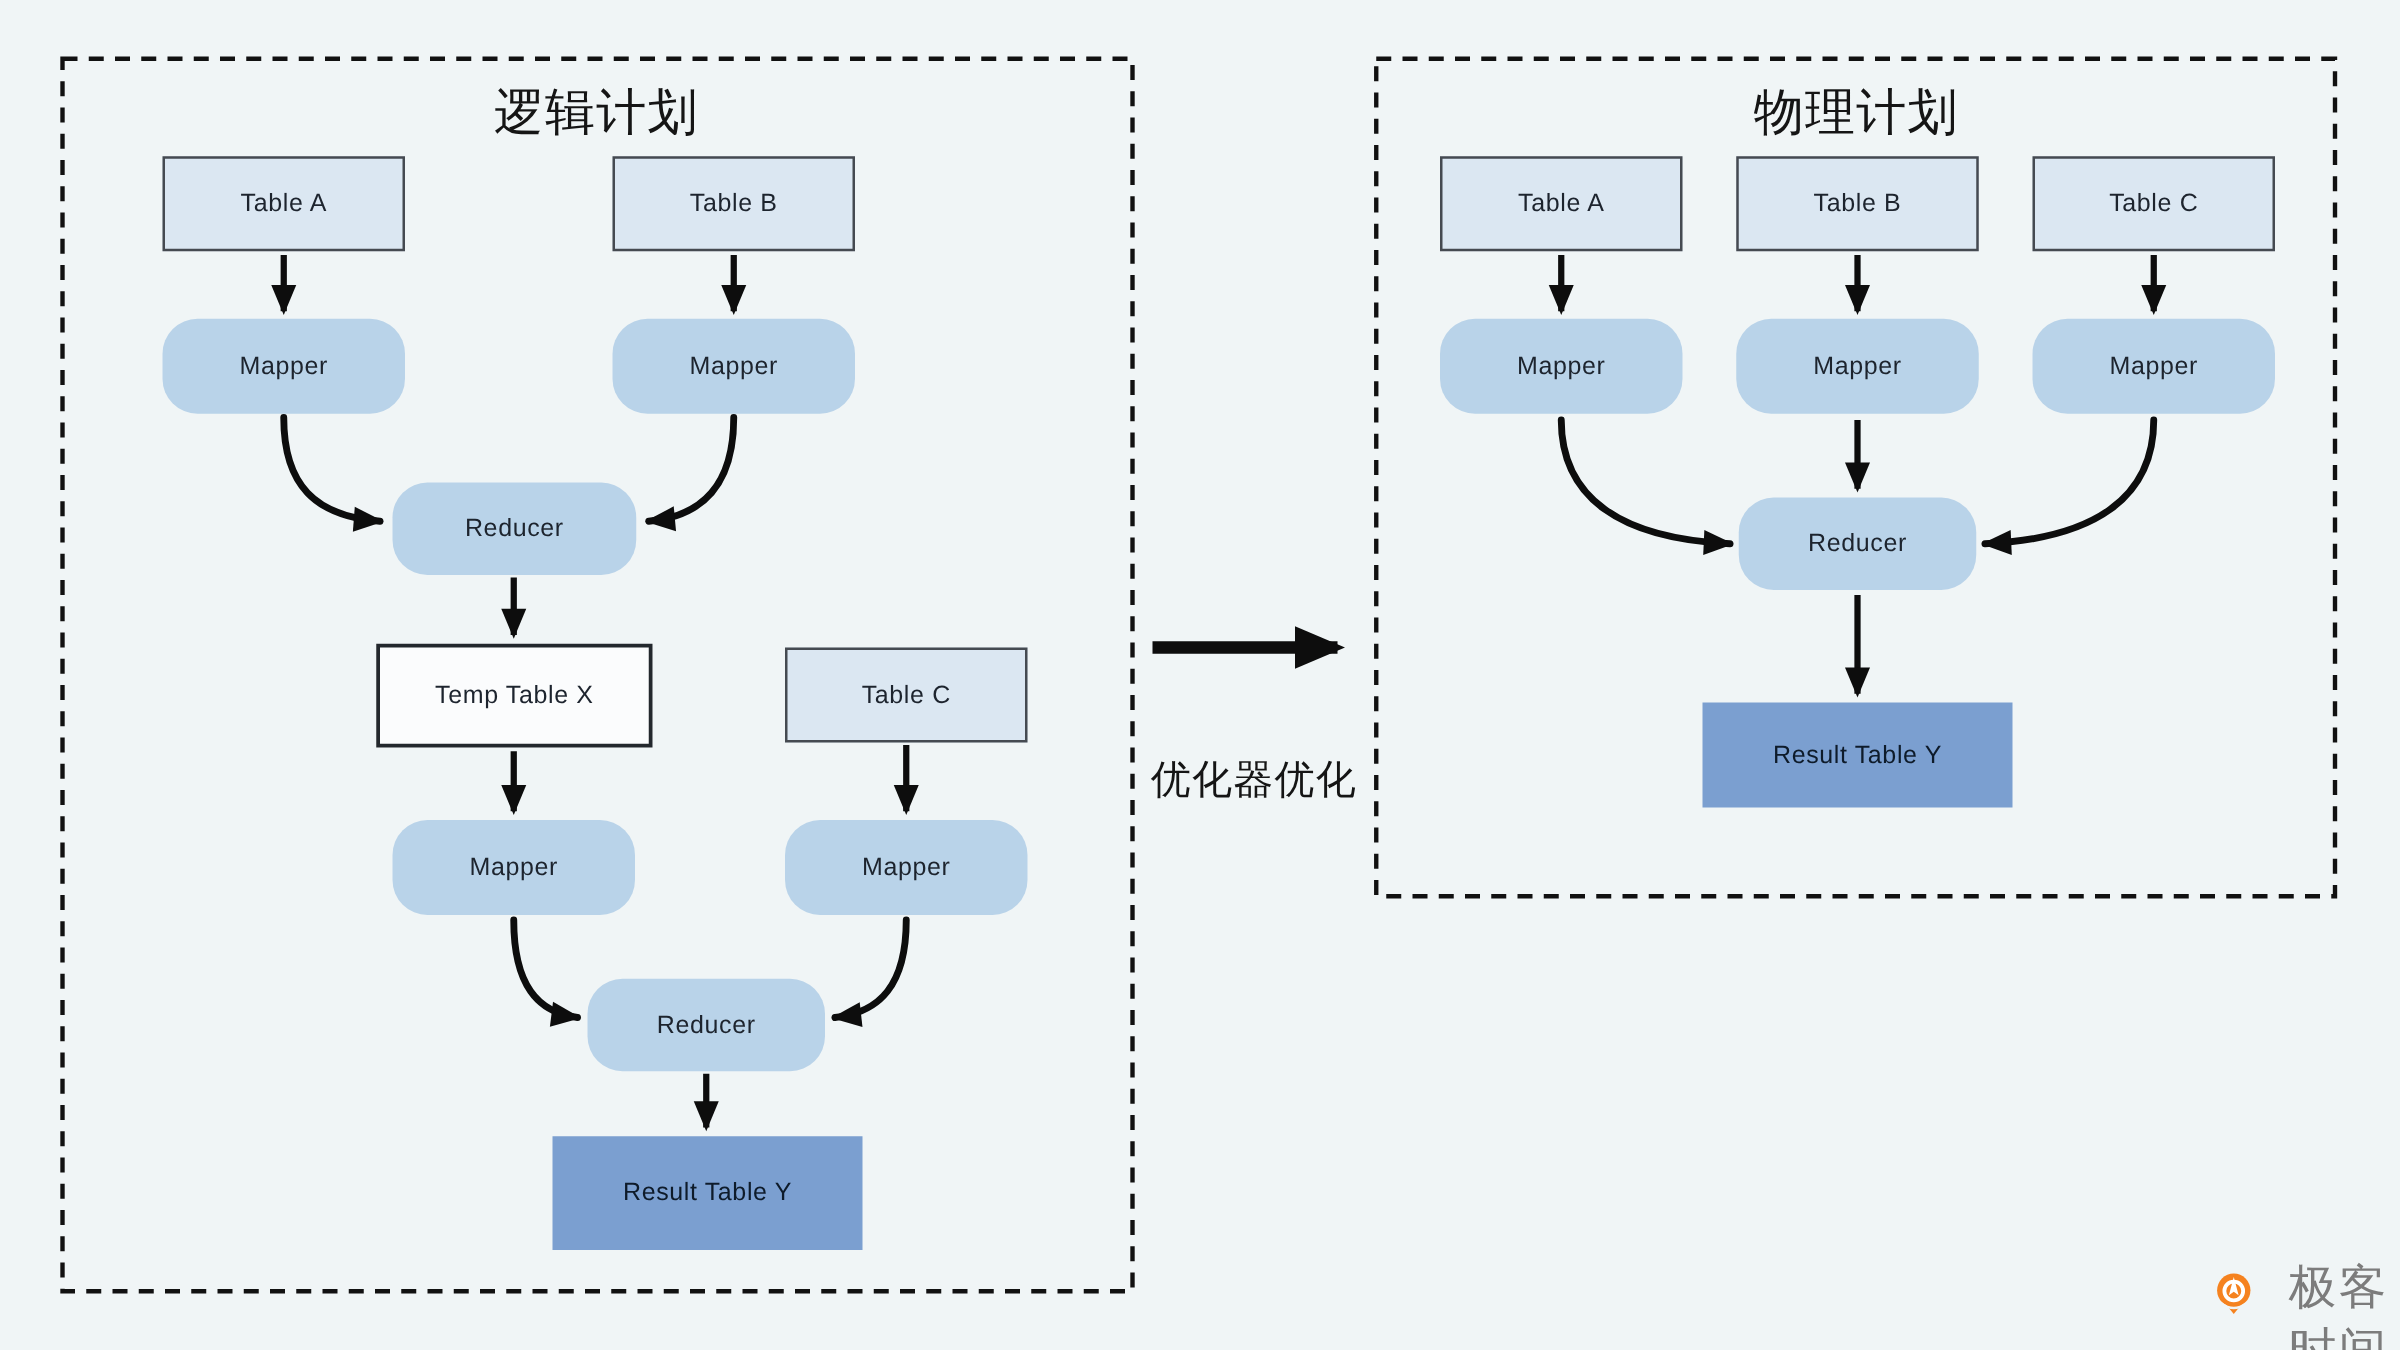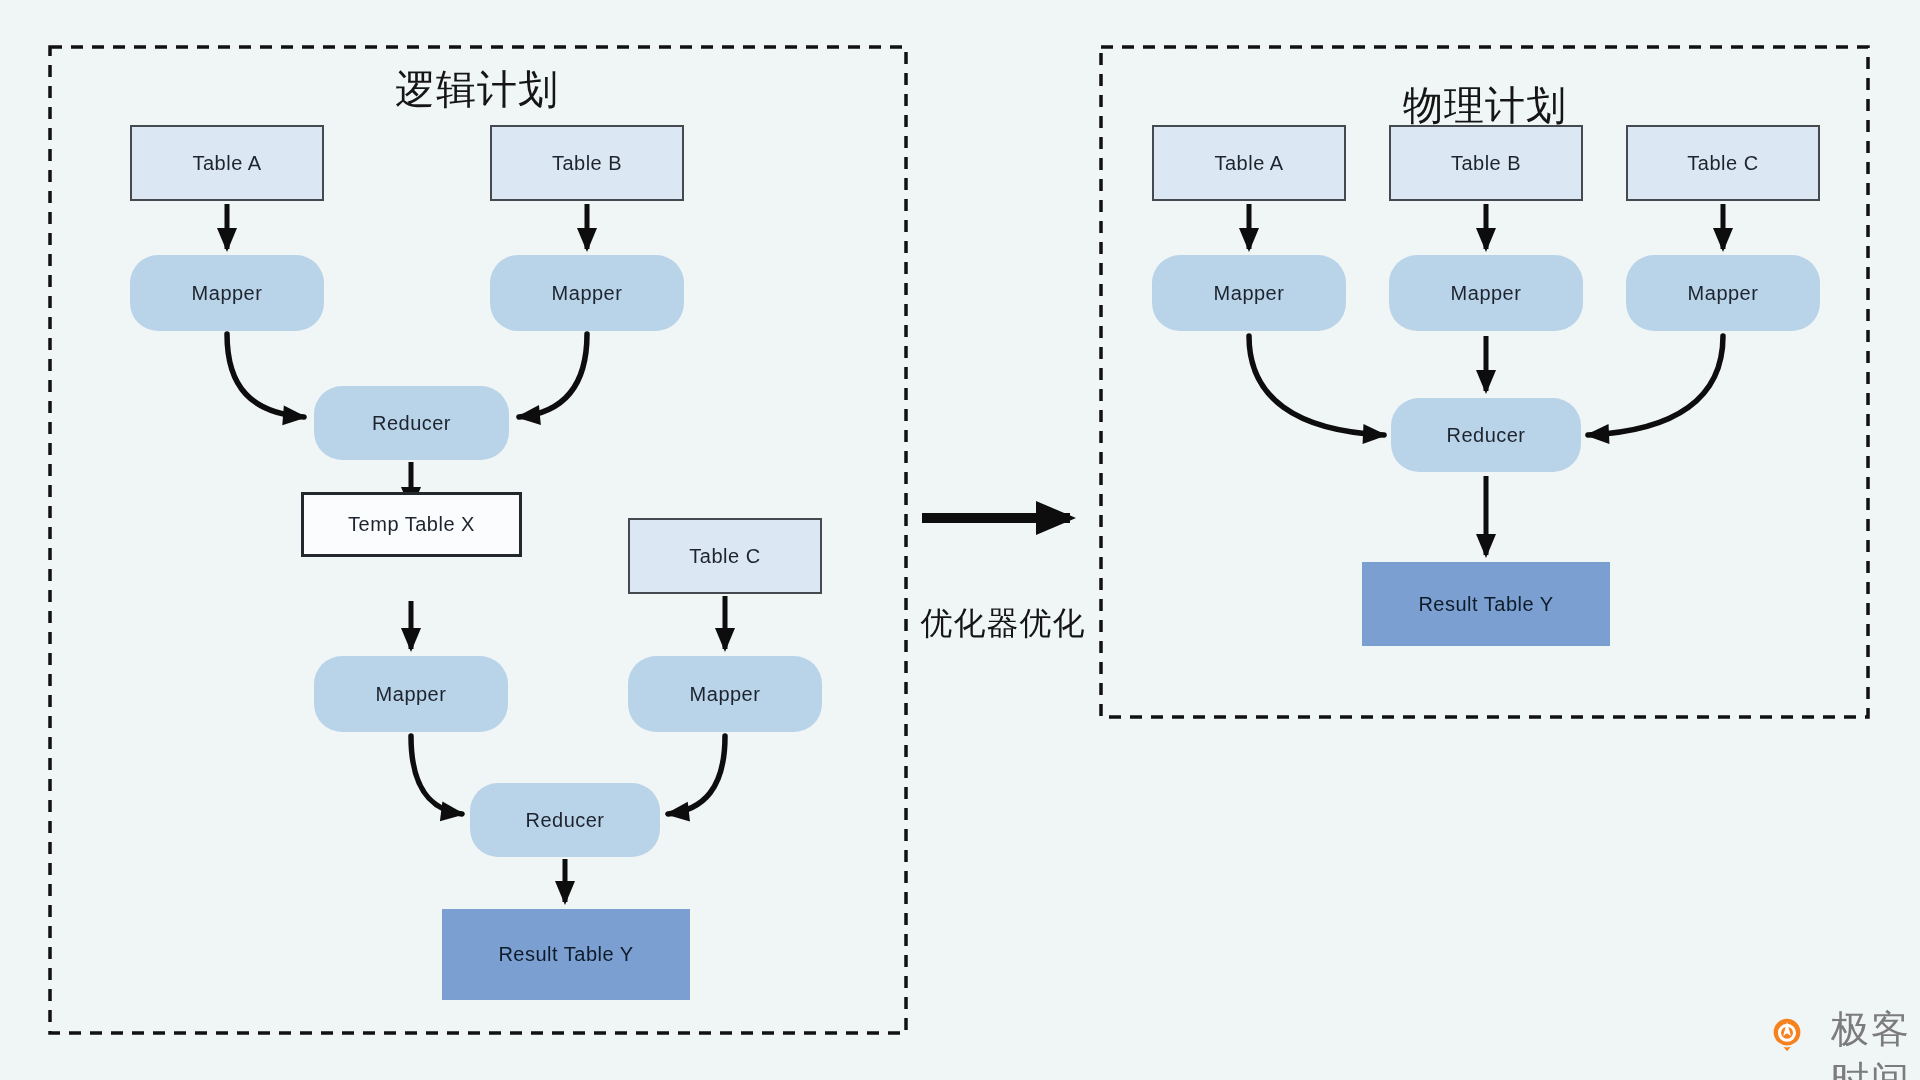--- a/index.html
+++ b/index.html
@@ -79,29 +79,29 @@
     <path class="wire" d="M1486 336 L1486 391" stroke-width="5" marker-end="url(#ah)"></path>
     <path class="wire" d="M1486 476 L1486 555" stroke-width="5" marker-end="url(#ah)"></path>
 
     <path class="wire" d="M1249 336 C1249 398 1296 431 1384 435" stroke-width="5.5" stroke-linecap="round" marker-end="url(#ah)"></path>
     <path class="wire" d="M1723 336 C1723 398 1676 431 1588 435" stroke-width="5.5" stroke-linecap="round" marker-end="url(#ah)"></path>
 
     <path class="wire" d="M922 518 L1070 518" stroke-width="10" marker-end="url(#ahBig)"></path>
   </svg>
 
   <div class="panel-title" style="left:327px; top:62px;">逻辑计划</div>
-  <div class="panel-title" style="left:1335px; top:62px;margin-top:16px;">物理计划</div>
+  <div class="panel-title" style="left:1335px; top:62px;">物理计划</div>
   <div class="transition-label">优化器优化</div>
 
   <div class="node tbl" style="left:130px; top:125px; width:194px; height:76px;">Table A</div>
   <div class="node tbl" style="left:490px; top:125px; width:194px; height:76px;">Table B</div>
   <div class="node proc" style="left:130px; top:255px; width:194px; height:76px;">Mapper</div>
   <div class="node proc" style="left:490px; top:255px; width:194px; height:76px;">Mapper</div>
   <div class="node proc" style="left:314px; top:386px; width:195px; height:74px;">Reducer</div>
-  <div class="node tmp" style="left:301px; top:492px; width:221px; height:65px;">Temp Table X</div>
+  <div class="node tmp" style="left:301px; top:515px; width:221px; height:83px;">Temp Table X</div>
   <div class="node tbl" style="left:628px; top:518px; width:194px; height:76px;">Table C</div>
   <div class="node proc" style="left:314px; top:656px; width:194px; height:76px;">Mapper</div>
   <div class="node proc" style="left:628px; top:656px; width:194px; height:76px;">Mapper</div>
   <div class="node proc" style="left:470px; top:783px; width:190px; height:74px;">Reducer</div>
   <div class="node result" style="left:442px; top:909px; width:248px; height:91px;">Result Table Y</div>
 
   <div class="node tbl" style="left:1152px; top:125px; width:194px; height:76px;">Table A</div>
   <div class="node tbl" style="left:1389px; top:125px; width:194px; height:76px;">Table B</div>
   <div class="node tbl" style="left:1626px; top:125px; width:194px; height:76px;">Table C</div>
   <div class="node proc" style="left:1152px; top:255px; width:194px; height:76px;">Mapper</div>

